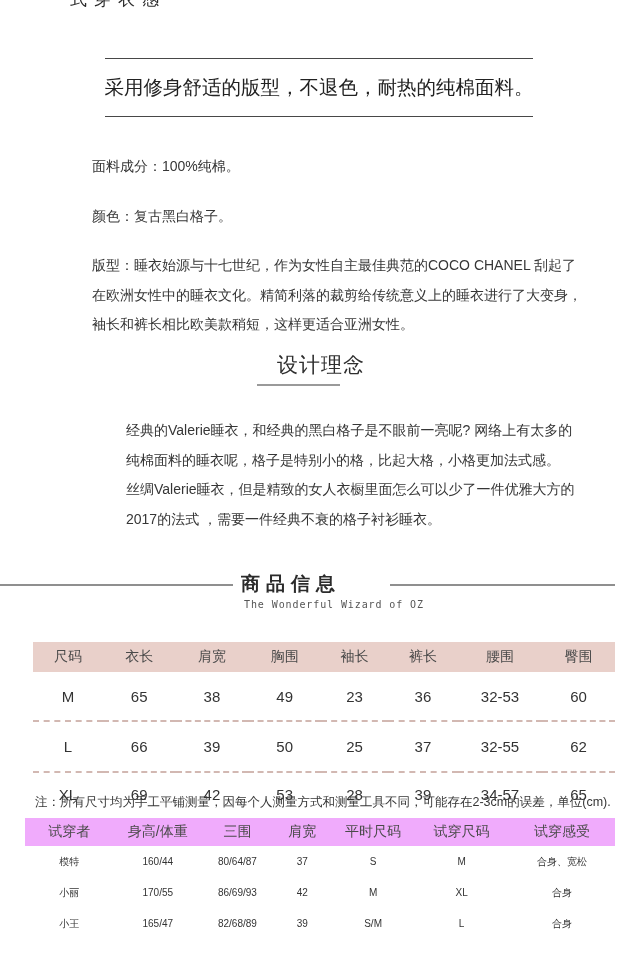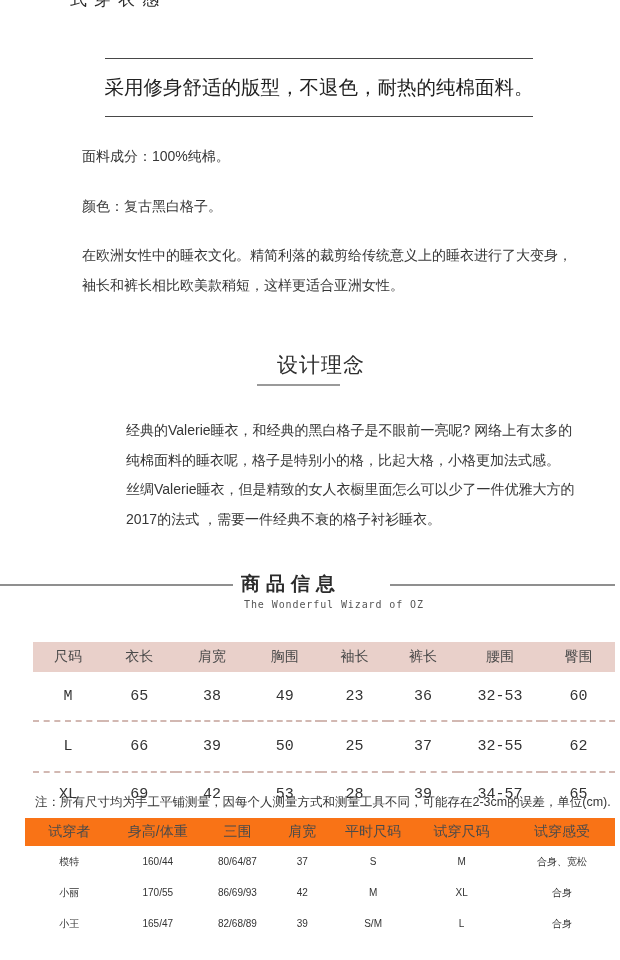--- a/index.html
+++ b/index.html
@@ -18,21 +18,21 @@
   .headline{
     left:105px;top:58px;width:428px;height:57px;
     border-top:1.5px solid #474747;border-bottom:1.5px solid #474747;
     display:flex;align-items:center;justify-content:center;
   }
   .headline span{
     font-family:"Liberation Serif","DejaVu Serif",serif;
     font-size:19.5px;color:#222;white-space:nowrap;
   }
 
-  .spec{left:78px;margin:4px;font-size:14px;color:#363636;}
+  .spec{left:78px;margin:14px;font-size:14px;color:#363636;}
   .spec1{top:144px;}
   .spec2{top:194px;}
   .spec3{top:237px;line-height:29.5px;white-space:nowrap;}
 
   .design-heading{
     left:277px;top:351px;font-size:21px;color:#2e2e2e;letter-spacing:1px;white-space:nowrap;
   }
   .design-underline{left:257px;top:384px;width:83px;height:2px;background:#9a9a9a;}
 
   .design-body{left:78px;top:416px;line-height:29.5px;font-size:14px;color:#363636;white-space:nowrap;margin-left:48px;}
@@ -48,49 +48,50 @@
   }
   .info-subtitle{
     left:0;top:599px;width:620px;text-align:center;
     font-family:"DejaVu Sans Mono","Liberation Mono",monospace;
     font-size:10px;color:#555;letter-spacing:0.9px;padding-left:24px;
   }
 
   table{border-collapse:collapse;table-layout:fixed;}
   td,th{padding:0;text-align:center;vertical-align:middle;font-weight:normal;}
 
-  .size-table{left:33px;top:642px;width:582px;font-family:Liberation Mono, monospace;}
+  .size-table{left:33px;top:642px;width:582px;}
   .size-table th{background:#e9d0ca;height:30px;font-size:14px;color:#4a4a4a;font-weight:500;}
   .size-table td{font-size:15px;color:#333;}
   .size-table tr.r0 td{height:48px;}
   .size-table tr.r1 td{height:49px;}
   .size-table tr.r2 td{height:43px;}
   .size-table tr.dash td{border-bottom:2px dashed #d2b8b2;}
 
   .note{left:35px;top:794px;margin:0;font-size:12.5px;color:#363636;white-space:nowrap;}
 
   .fit-table{left:25px;top:818px;width:590px;}
-  .fit-table th{background:#f97316;height:28px;font-size:14px;color:#4a4a4a;font-weight:500;}
+  .fit-table th{background:#f0abfc;height:28px;font-size:14px;color:#4a4a4a;font-weight:500;}
   .fit-table td{height:31px;font-size:10px;color:#333;}
 </style>
 </head>
 <body>
 
 <div class="abs top-clip">
   <span>式穿衣感</span>
 </div>
 
 <div class="abs headline">
   <span>采用修身舒适的版型，不退色，耐热的纯棉面料。</span>
 </div>
 
 <p class="abs spec spec1">面料成分：100%纯棉。</p>
 <p class="abs spec spec2">颜色：复古黑白格子。</p>
 
 <div class="abs spec spec3">
+  <div>版型：睡衣始源与十七世纪，作为女性自主最佳典范的COCO CHANEL 刮起了</div>
   <div>在欧洲女性中的睡衣文化。精简利落的裁剪给传统意义上的睡衣进行了大变身，</div>
   <div>袖长和裤长相比欧美款稍短，这样更适合亚洲女性。</div>
 </div>
 
 <div class="abs design-heading">设计理念</div>
 <div class="abs design-underline"></div>
 
 <div class="abs design-body">
   <div>经典的Valerie睡衣，和经典的黑白格子是不眼前一亮呢? 网络上有太多的</div>
   <div>纯棉面料的睡衣呢，格子是特别小的格，比起大格，小格更加法式感。</div>

